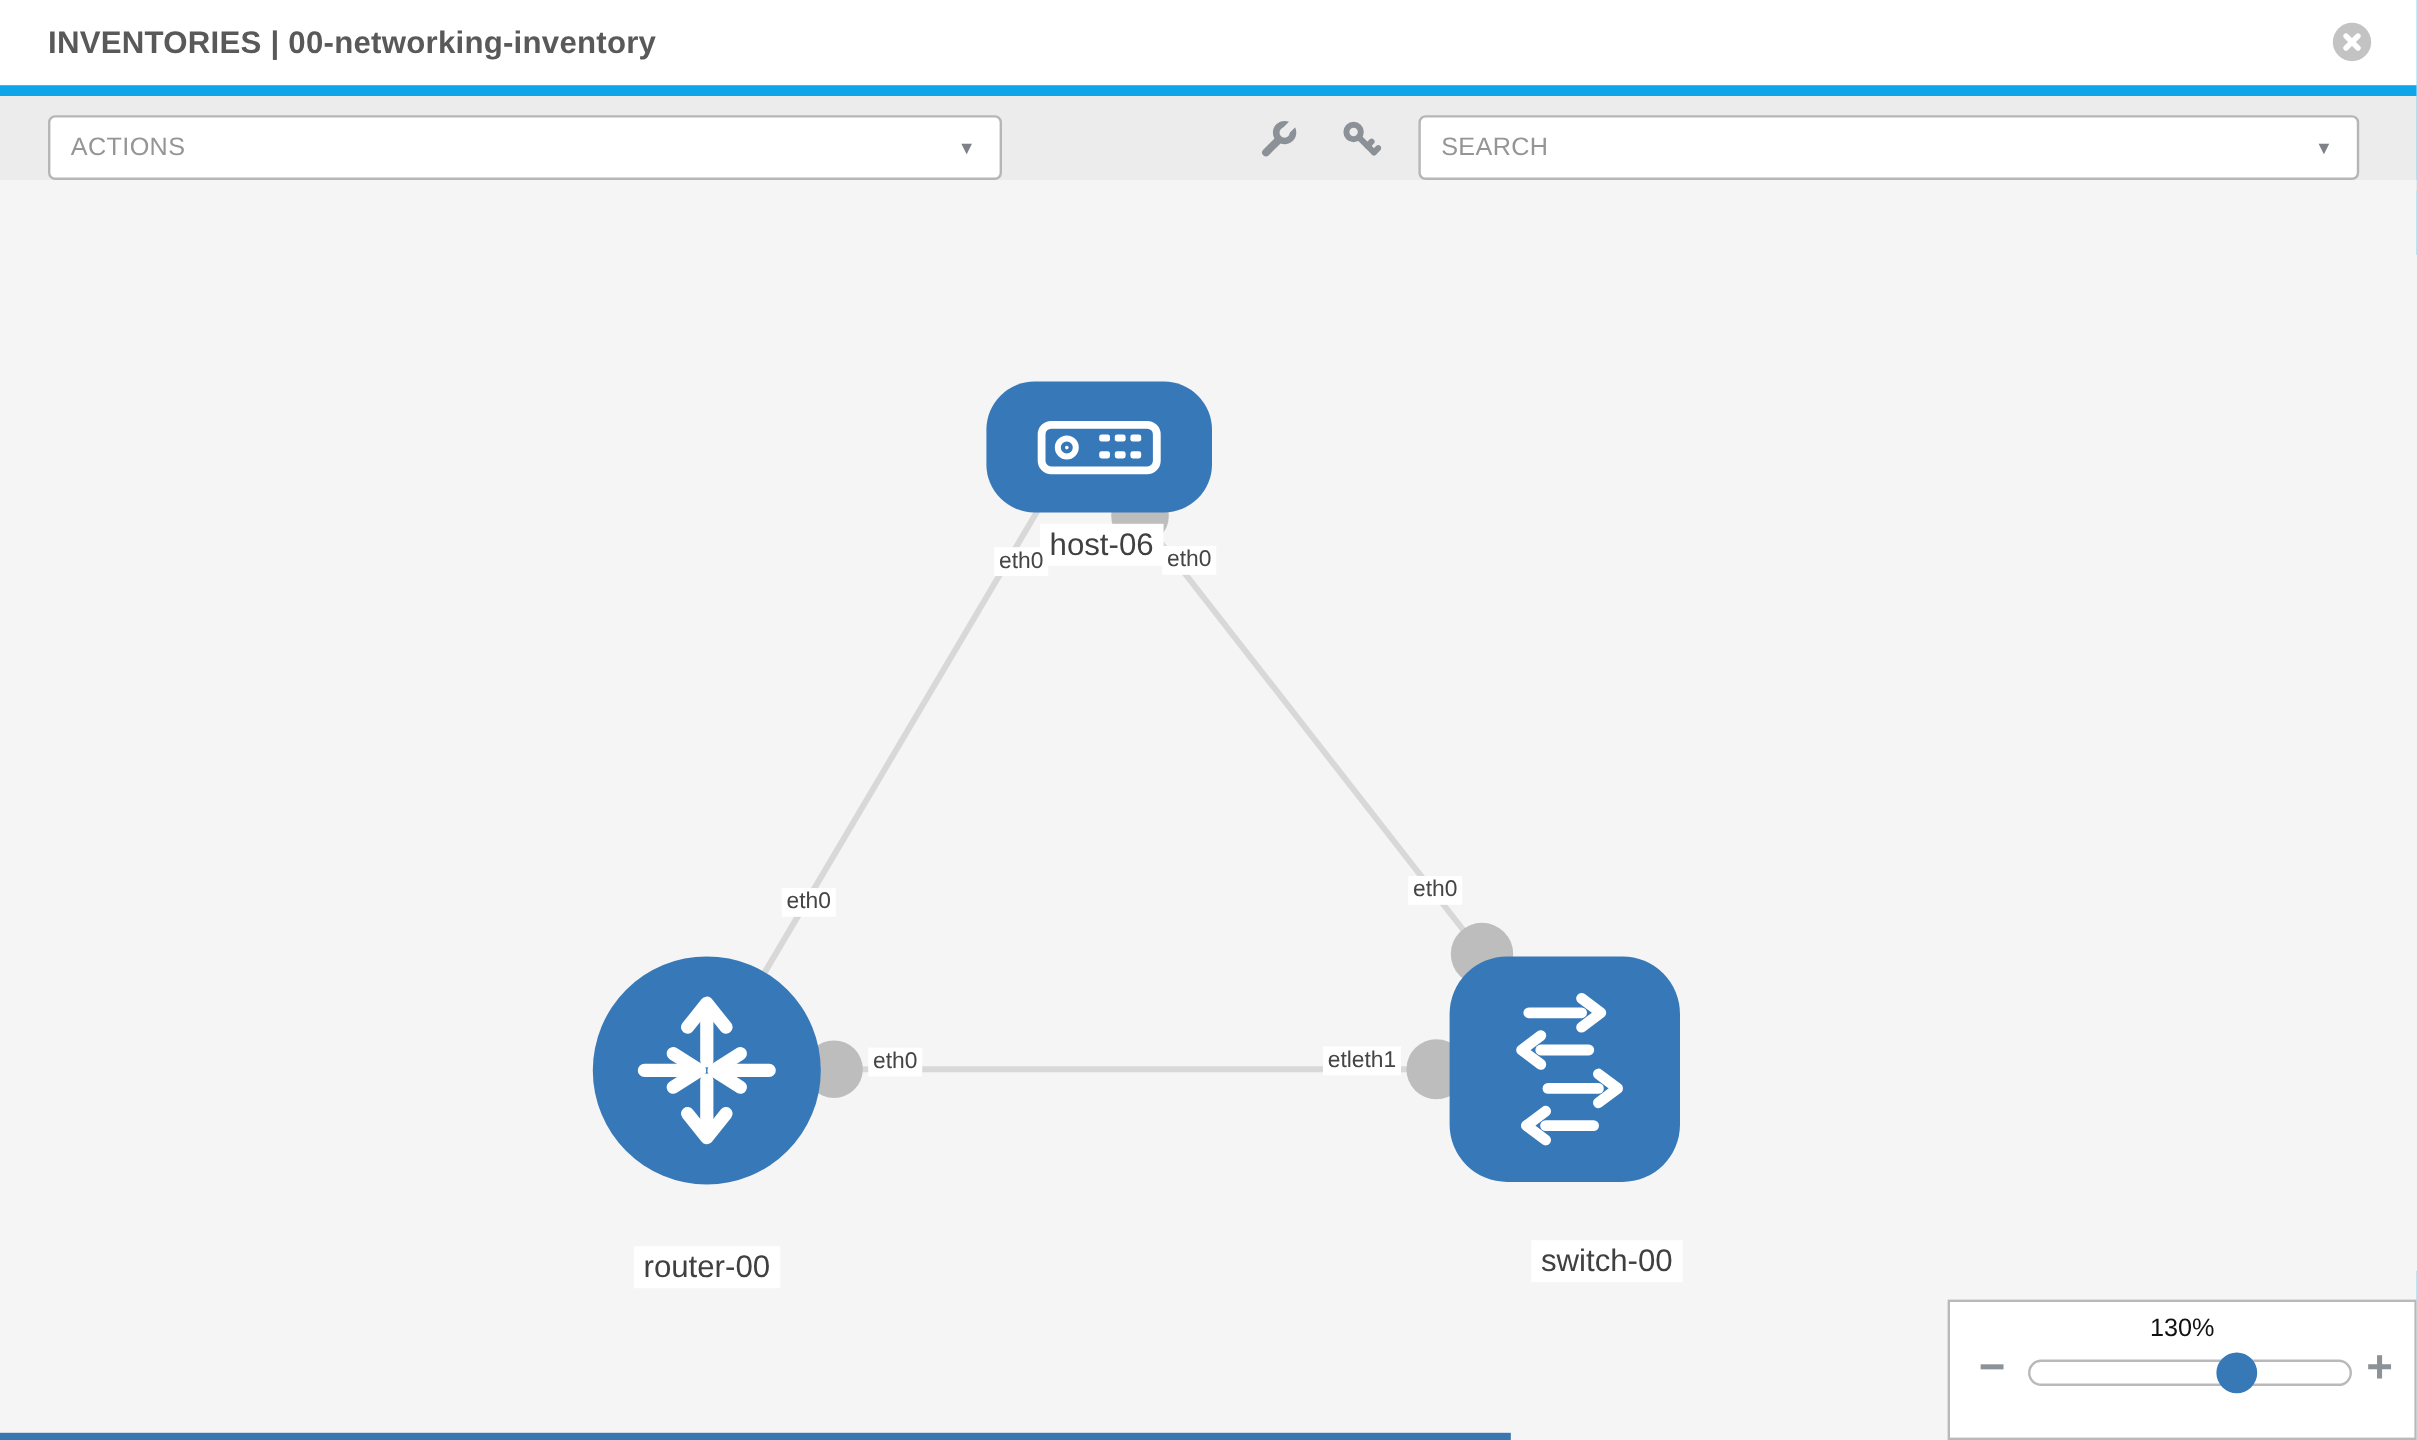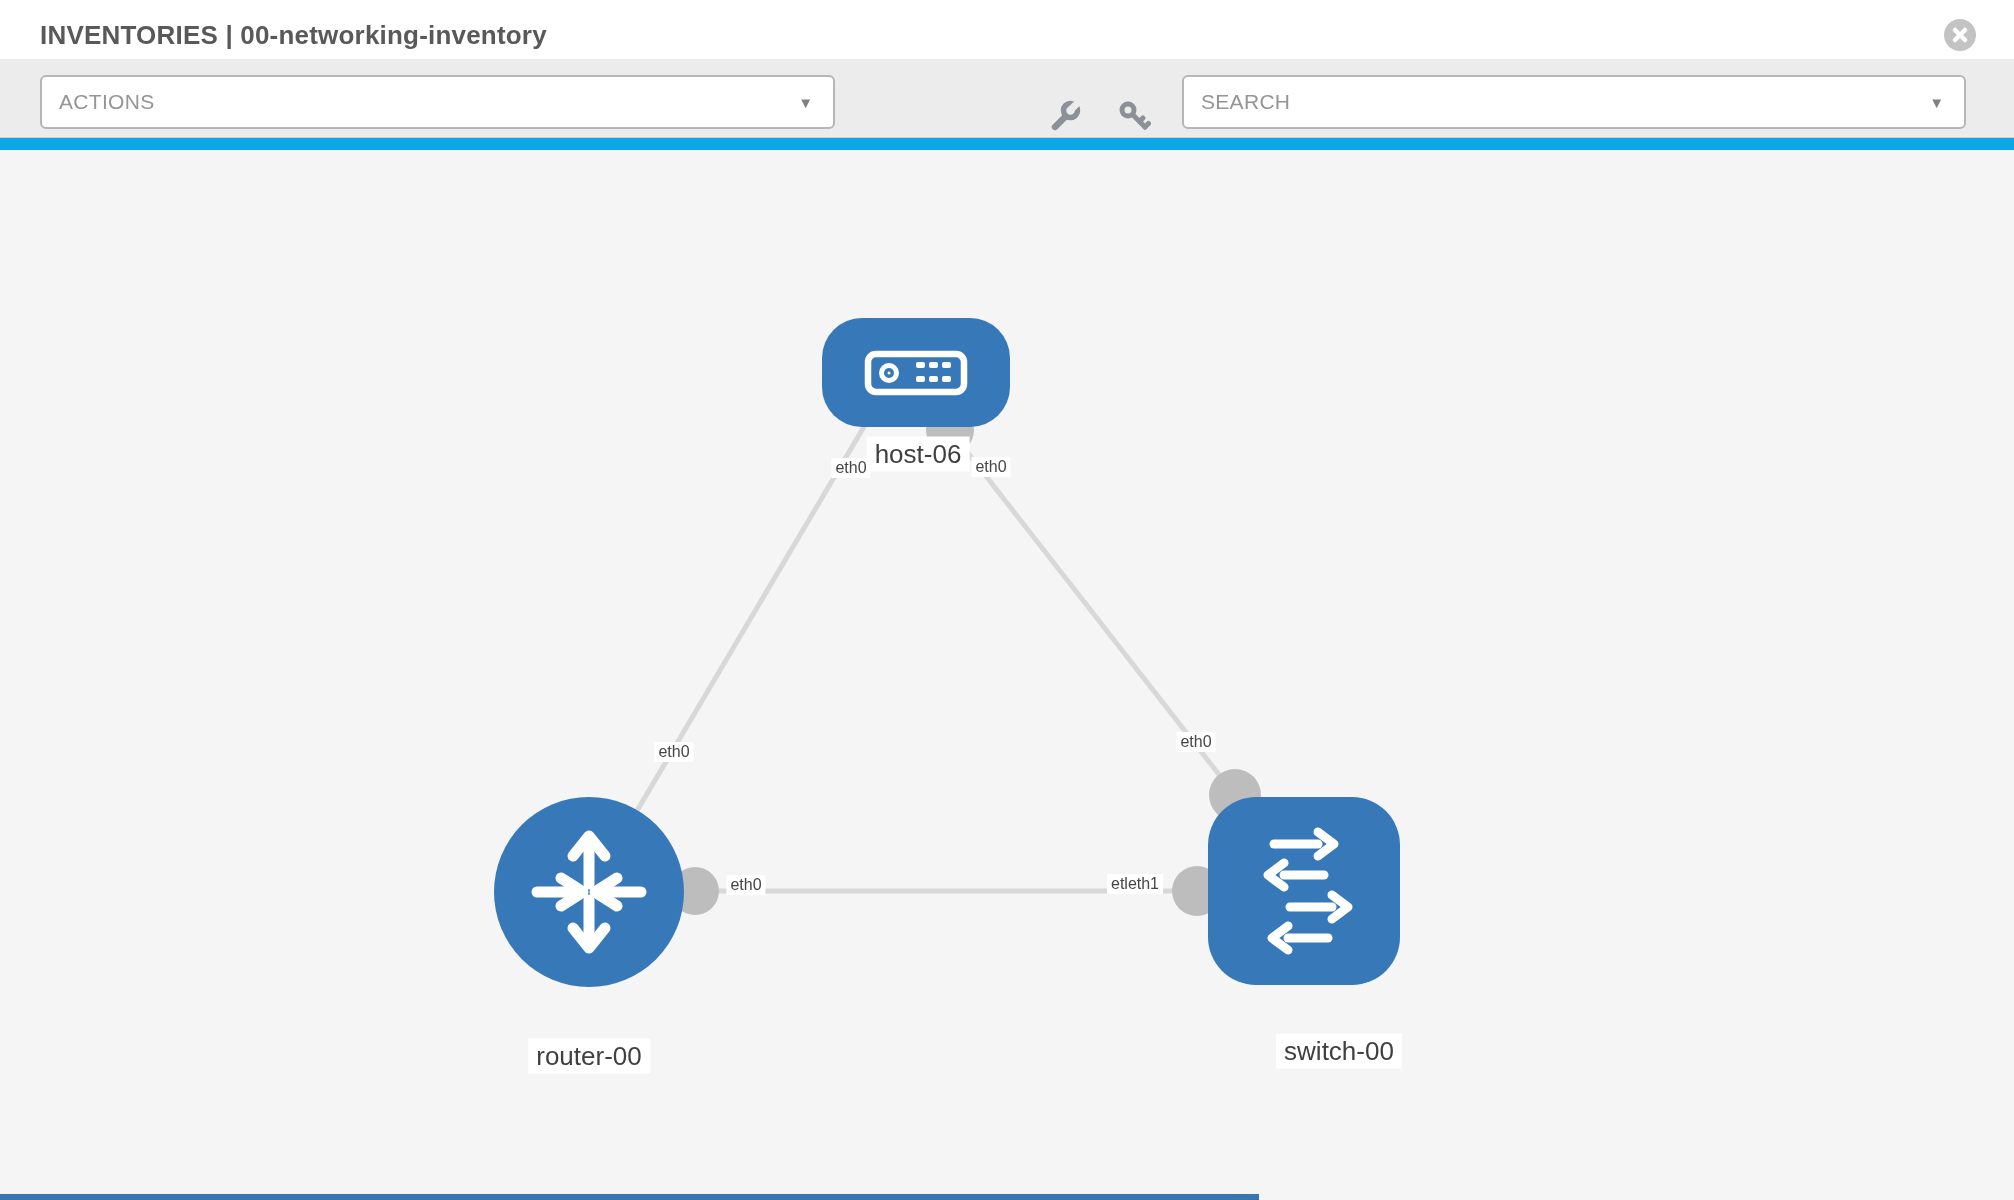--- a/index.html
+++ b/index.html
@@ -11,21 +11,21 @@
   .header { position: absolute; left: 0; top: 0; width: 2014px; height: 71px;
     background: #ffffff; }
   .header-title { position: absolute; left: 40px; top: 0; height: 71px;
     display: flex; align-items: center;
     font-size: 26px; font-weight: 700; color: #595959; letter-spacing: 0.2px; }
   .close-btn { position: absolute; right: 38px; top: 19px; width: 32px; height: 32px;
     border-radius: 50%; background: #c3c3c3; display: flex; align-items: center;
     justify-content: center; cursor: pointer; }
 
   
-  .toolbar { position: absolute; left: 0; top: 59px; width: 2014px; height: 79px;
+  .toolbar { position: absolute; left: 0; top: 80px; width: 2014px; height: 79px;
     background: #ececec; border-bottom: 1px solid #cfcfcf; }
   .dropdown { position: absolute; top: 16px; height: 54px; background: #ffffff;
     border: 2px solid #b6b6b6; border-radius: 6px; display: flex; align-items: center;
     justify-content: space-between; padding: 0 20px 0 17px; cursor: pointer; }
   .dropdown-actions { left: 40px; width: 795px; }
   .dropdown-search { left: 1182px; width: 784px; justify-content: space-between; }
   .dropdown-label { font-size: 21px; color: #959595; letter-spacing: 0.3px; }
   .chevron { font-size: 15px; color: #7e8185; }
   .tool-icon { position: absolute; top: 99px; width: 34px; height: 34px;
     cursor: pointer; }
@@ -34,21 +34,21 @@
 
   
   .canvas { position: absolute; left: 0; top: 150px; width: 2014px; height: 1050px;
     background: #f5f5f5; }
   .topology-svg { position: absolute; left: 0; top: 0; }
 
   .nlabel { position: absolute; transform: translate(-50%, -50%);
     background: #ffffff; color: #404040; font-size: 26px; padding: 2px 8px;
     white-space: nowrap; }
   .plabel { position: absolute; transform: translate(-50%, -50%);
-    background: #ffffff; color: #454545; font-size: 16px; padding: 1px 4px;
+    background: #ffffff; color: #454545; font-size: 19px; padding: 1px 4px;
     white-space: nowrap; }
 
   
   .zoom-panel { position: absolute; left: 1623px; top: 1083px; width: 391px;
     height: 117px; background: #ffffff; border: 2px solid #b9b9b9; }
   .zoom-value { position: absolute; left: 0; top: 10px; width: 100%;
     text-align: center; font-size: 21px; color: #111111; }
   .zoom-minus, .zoom-plus { position: absolute; top: 36px; font-size: 38px;
     font-weight: 700; color: #8b9298; cursor: pointer; line-height: 1; }
   .zoom-minus { left: 24px; }
@@ -171,16 +171,24 @@
     <div class="nlabel" style="left:1303px; top:901px;margin-left:36px;">switch-00</div>
 
     <div class="plabel" style="left:851px; top:318px;">eth0</div>
     <div class="plabel" style="left:991px; top:317px;">eth0</div>
     <div class="plabel" style="left:674px; top:602px;">eth0</div>
     <div class="plabel" style="left:1196px; top:592px;">eth0</div>
     <div class="plabel" style="left:746px; top:735px;">eth0</div>
     <div class="plabel" style="left:1135px; top:734px;">etleth1</div>
   </div>
 
+  <div class="zoom-panel">
+    <div class="zoom-value">130%</div>
+    <div class="zoom-minus">−</div>
+    <div class="slider-track">
+      <div class="slider-thumb"></div>
+    </div>
+    <div class="zoom-plus">+</div>
+  </div>
 
   <div class="bottom-bar"></div>
 
 </div>
 
 </body></html>

